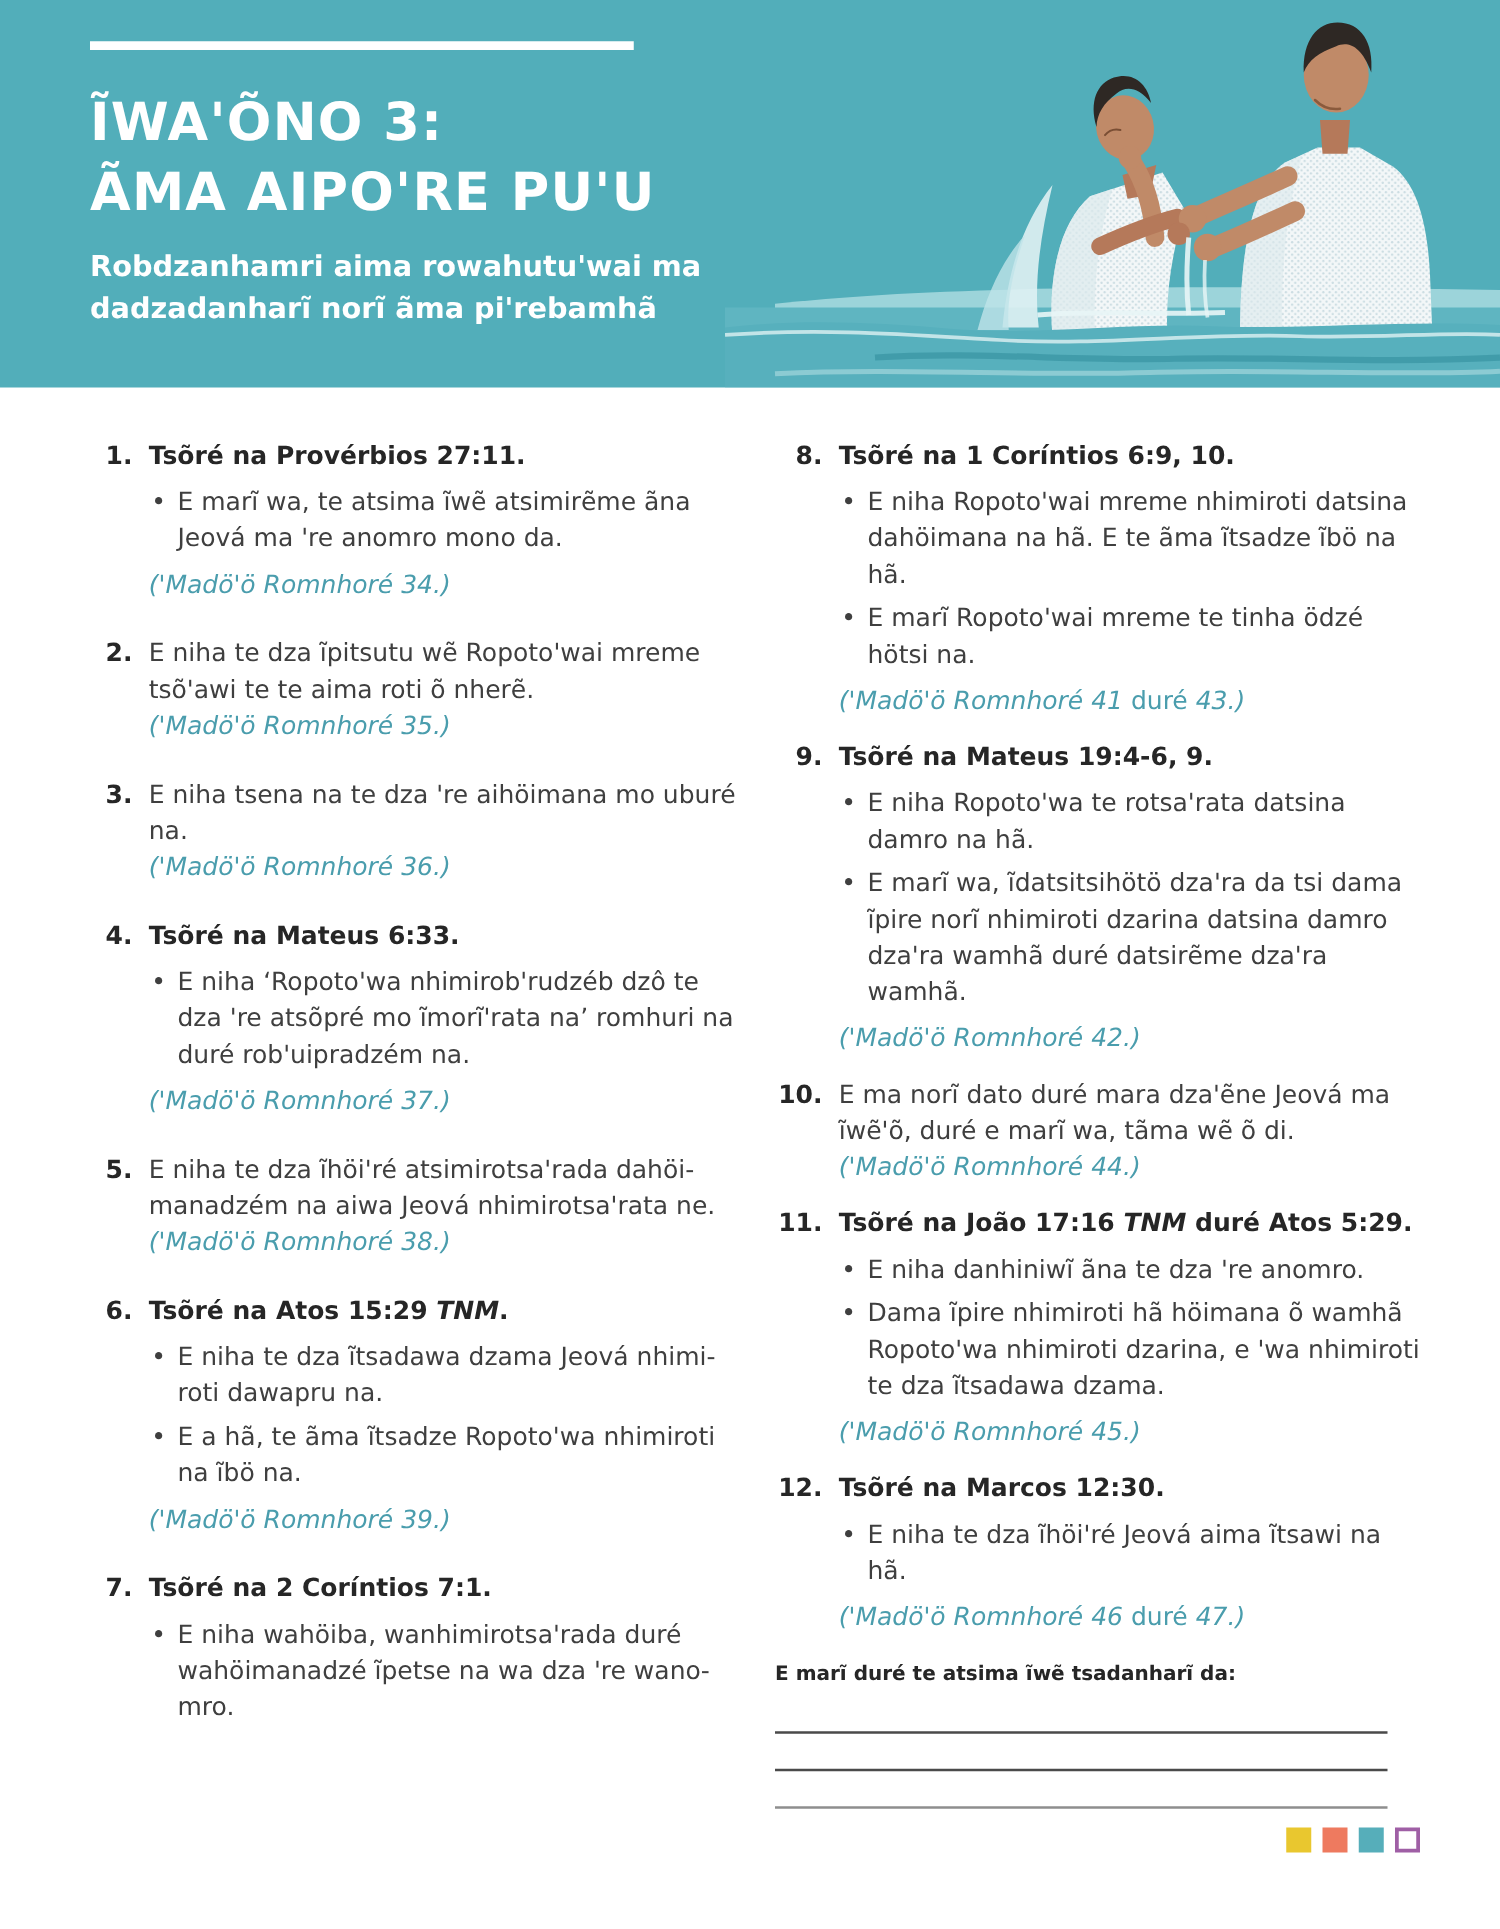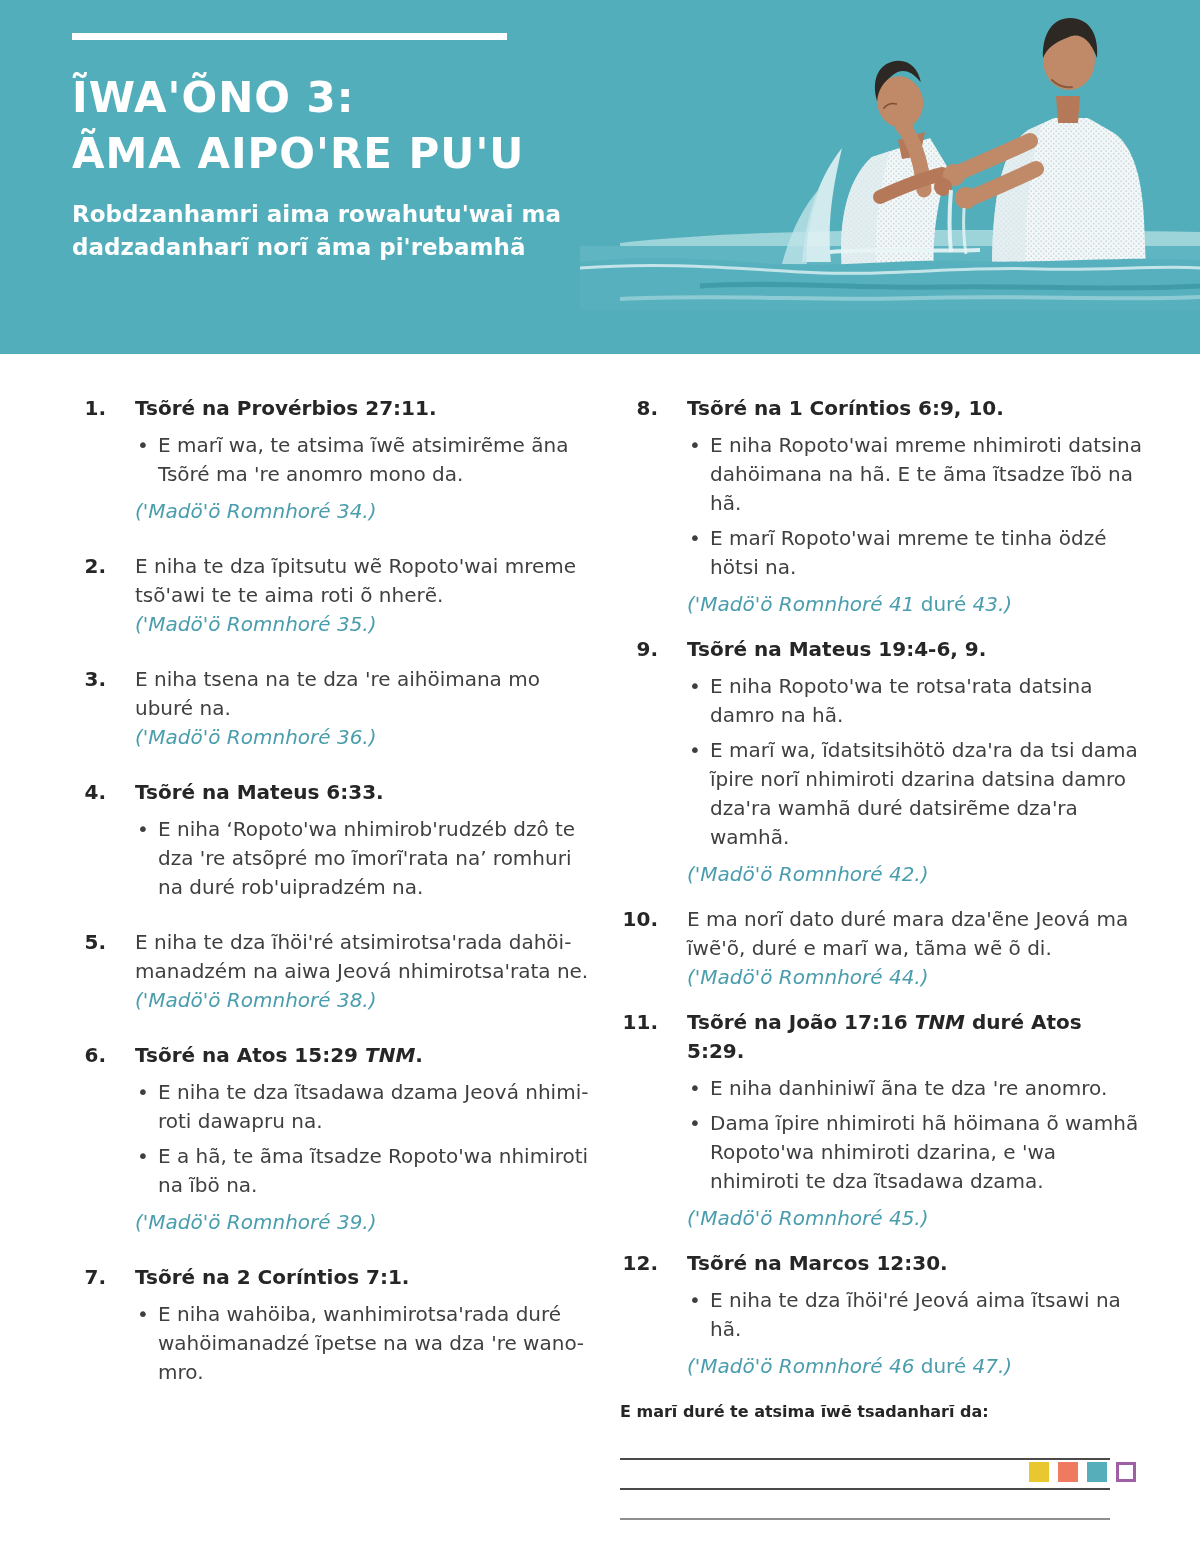--- a/index.html
+++ b/index.html
@@ -8,37 +8,37 @@
     --body-text:#3F3F3F;
     --heading-text:#262626;
     --line-col:#4A4A4A;
   }
   *{margin:0;padding:0;box-sizing:border-box;}
   html,body{background:#ffffff;}
   body{font-family:"DejaVu Sans","Liberation Sans",sans-serif;}
   .page{position:relative;width:1200px;height:1543px;background:#ffffff;overflow:hidden;margin:0 auto;}
 
   
-  .header{position:relative;width:100%;height:354px;background:var(--teal-bg);overflow:hidden;text-decoration:underline;}
+  .header{position:relative;width:100%;height:310px;background:var(--teal-bg);overflow:hidden;text-decoration:underline;}
   .header-illustration{position:absolute;top:0;right:0;width:620px;height:310px;display:block;}
   .header-text{position:absolute;left:72px;top:33px;z-index:2;}
   .header-rule{width:435px;height:7px;background:#ffffff;margin-bottom:30px;}
   .title{color:#ffffff;font-weight:bold;font-size:42px;line-height:56px;letter-spacing:1px;}
   .subtitle{color:#ffffff;font-weight:bold;font-size:23px;line-height:33px;margin-top:16px;}
 
   
   .content{display:flex;gap:30px;padding:40px 58px 0 68px;color:var(--body-text);
            font-size:20px;line-height:29px;}
   .col{flex:1;min-width:0;}
 
   .item{display:flex;align-items:flex-start;}
   .col-left .item{margin-bottom:26px;}
   .col-right .item{margin-bottom:16px;}
   .num{flex:0 0 38px;text-align:right;margin-right:13px;font-weight:bold;color:var(--heading-text);}
-  .body{flex:1;min-width:0;margin-left:16px;}
+  .body{flex:1;min-width:0;}
   .heading{font-weight:bold;color:var(--heading-text);margin-bottom:8px;}
   .lead{margin:0;}
   ul.bullets{list-style:none;margin:0;padding:0;}
   ul.bullets li{position:relative;padding-left:23px;margin-bottom:6px;}
   ul.bullets li:last-child{margin-bottom:0;}
   .dot{position:absolute;left:2px;top:0;}
   .ref{color:var(--ref-teal);font-style:italic;}
   .ref.gap{margin-top:8px;}
   .ref .roman{font-style:normal;}
   .b{font-weight:bold;}
@@ -120,21 +120,21 @@
     </div>
   </div>
 
   <div class="content">
     <div class="col col-left" id="col-left">
         <div class="item">
           <div class="num">1.</div>
           <div class="body">
             <p class="heading"><span class="b ">Tsõré na Provérbios 27:11.</span></p>
             <ul class="bullets">
-              <li><span class="dot">•</span><span class="btext"><span>E marĩ wa, te atsima ĩwẽ atsimirẽme ãna Tsõré ma 're anomro mono da.</span></span></li>
+              <li><span class="dot">•</span><span class="btext"><span>E marĩ wa, te atsima ĩwẽ atsimirẽme ãna Jeová ma 're anomro mono da.</span></span></li>
             </ul>
             <p class="ref gap"><span class="i">('Madö'ö Romnhoré 34.)</span></p>
           </div>
         </div>
         <div class="item">
           <div class="num">2.</div>
           <div class="body">
             <p class="lead"><span>E niha te dza ĩpitsutu wẽ Ropoto'wai mreme tsõ'awi te te aima roti õ nherẽ.</span></p>
             <p class="ref"><span class="i">('Madö'ö Romnhoré 35.)</span></p>
           </div>
@@ -146,20 +146,21 @@
             <p class="ref"><span class="i">('Madö'ö Romnhoré 36.)</span></p>
           </div>
         </div>
         <div class="item">
           <div class="num">4.</div>
           <div class="body">
             <p class="heading"><span class="b ">Tsõré na Mateus 6:33.</span></p>
             <ul class="bullets">
               <li><span class="dot">•</span><span class="btext"><span>E niha ‘Ropoto'wa nhimirob'rudzéb dzô te dza 're atsõpré mo ĩmorĩ'rata na’ romhuri na duré rob'uipradzém na.</span></span></li>
             </ul>
+            <p class="ref gap"><span class="i">('Madö'ö Romnhoré 37.)</span></p>
           </div>
         </div>
         <div class="item">
           <div class="num">5.</div>
           <div class="body">
             <p class="lead"><span>E niha te dza ĩhöi'ré atsimirotsa'rada dahöi­manadzém na aiwa Jeová nhimirotsa'rata ne.</span></p>
             <p class="ref"><span class="i">('Madö'ö Romnhoré 38.)</span></p>
           </div>
         </div>
         <div class="item">

